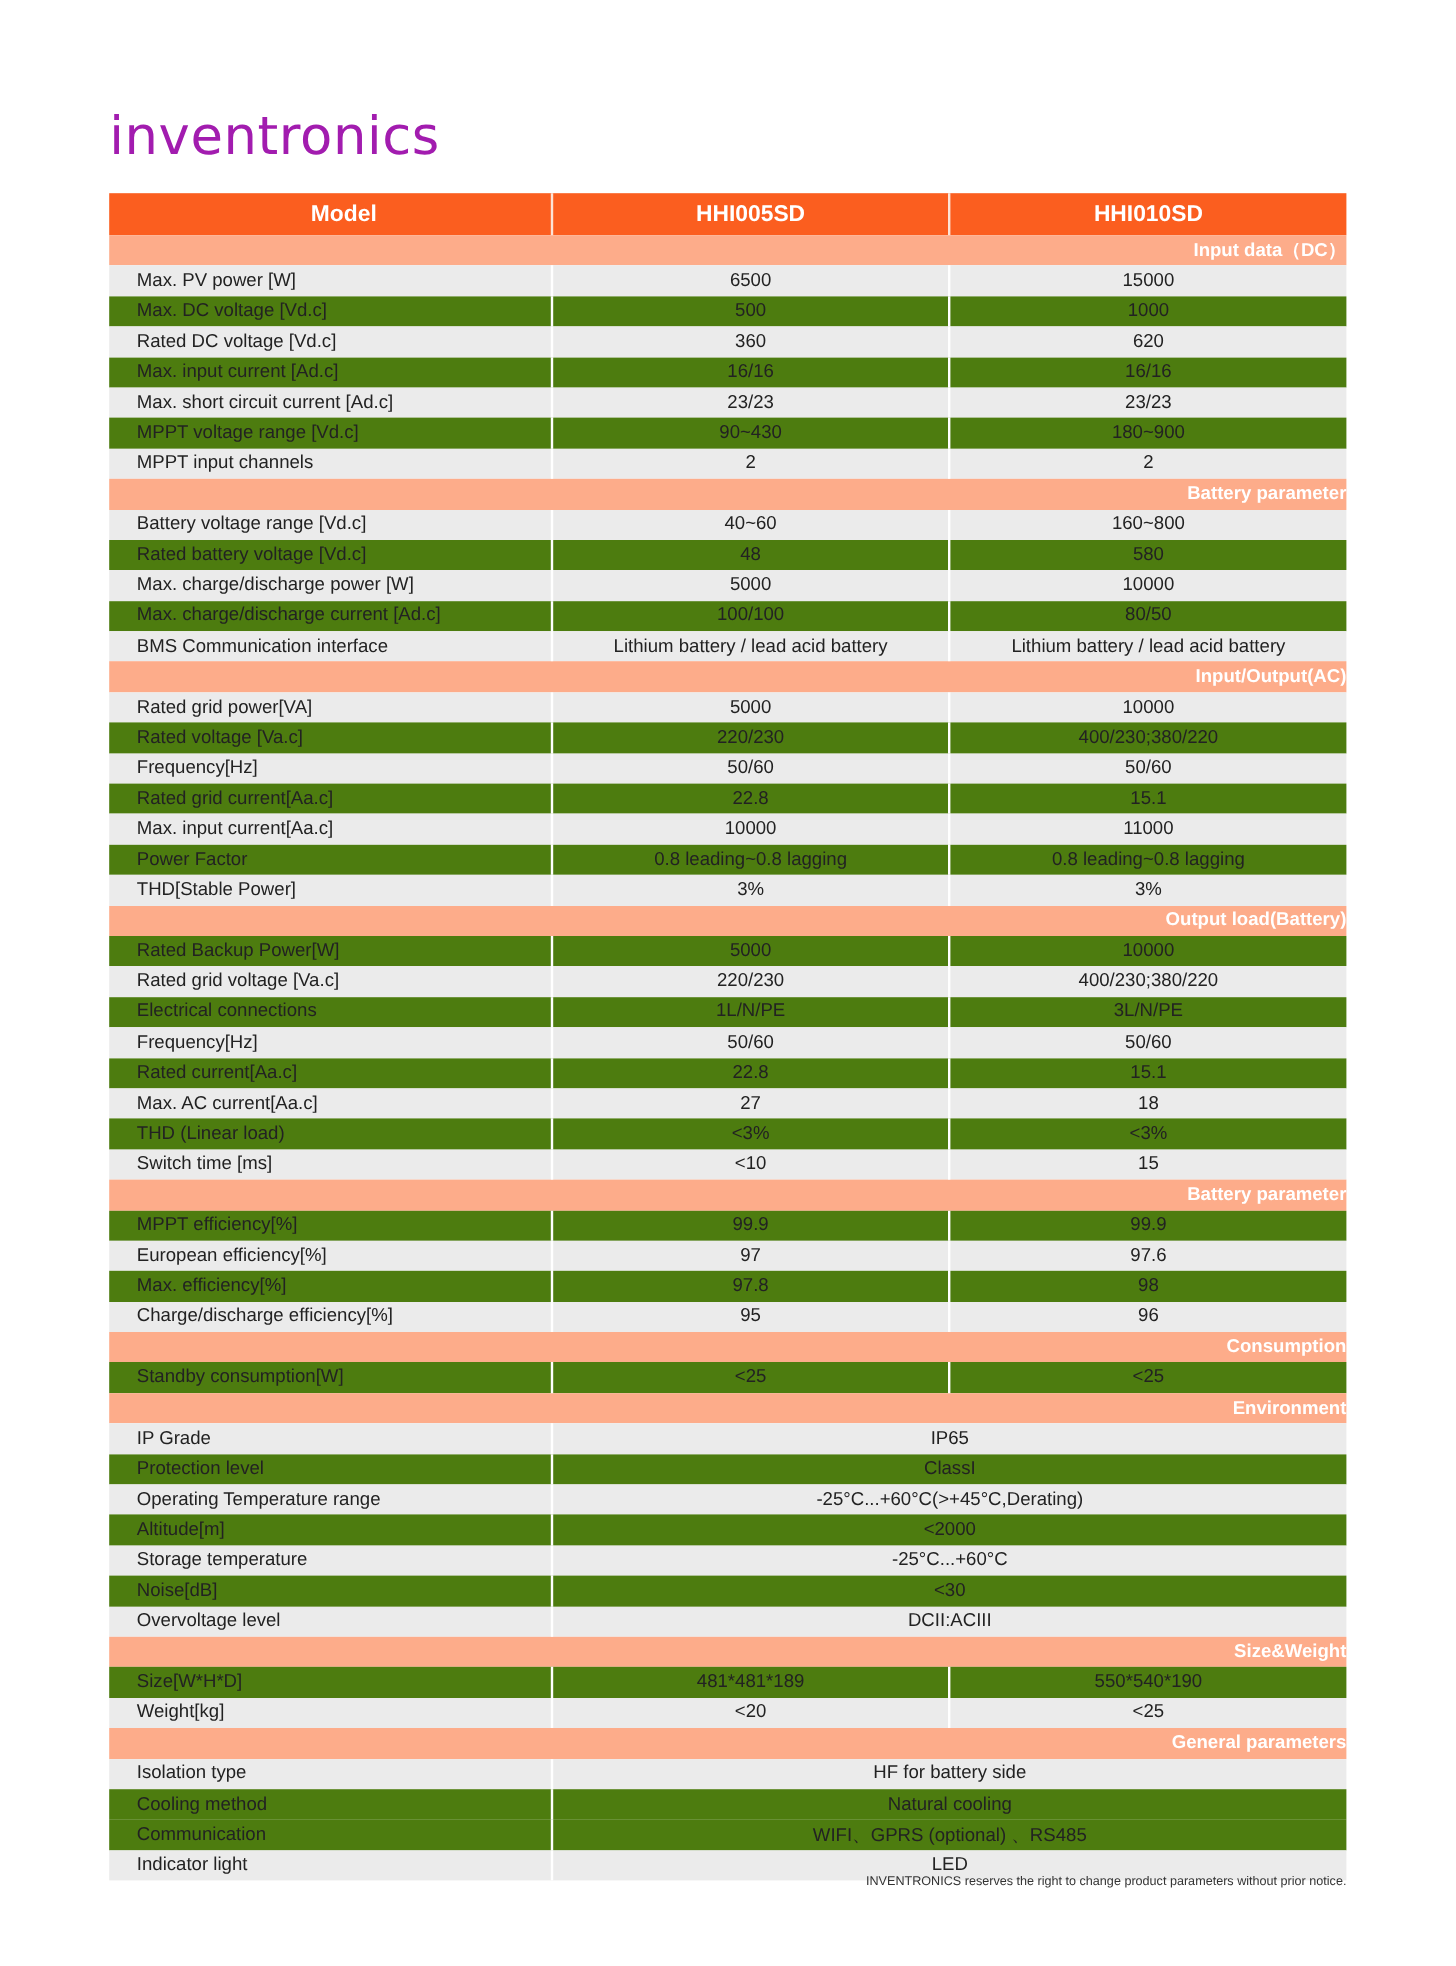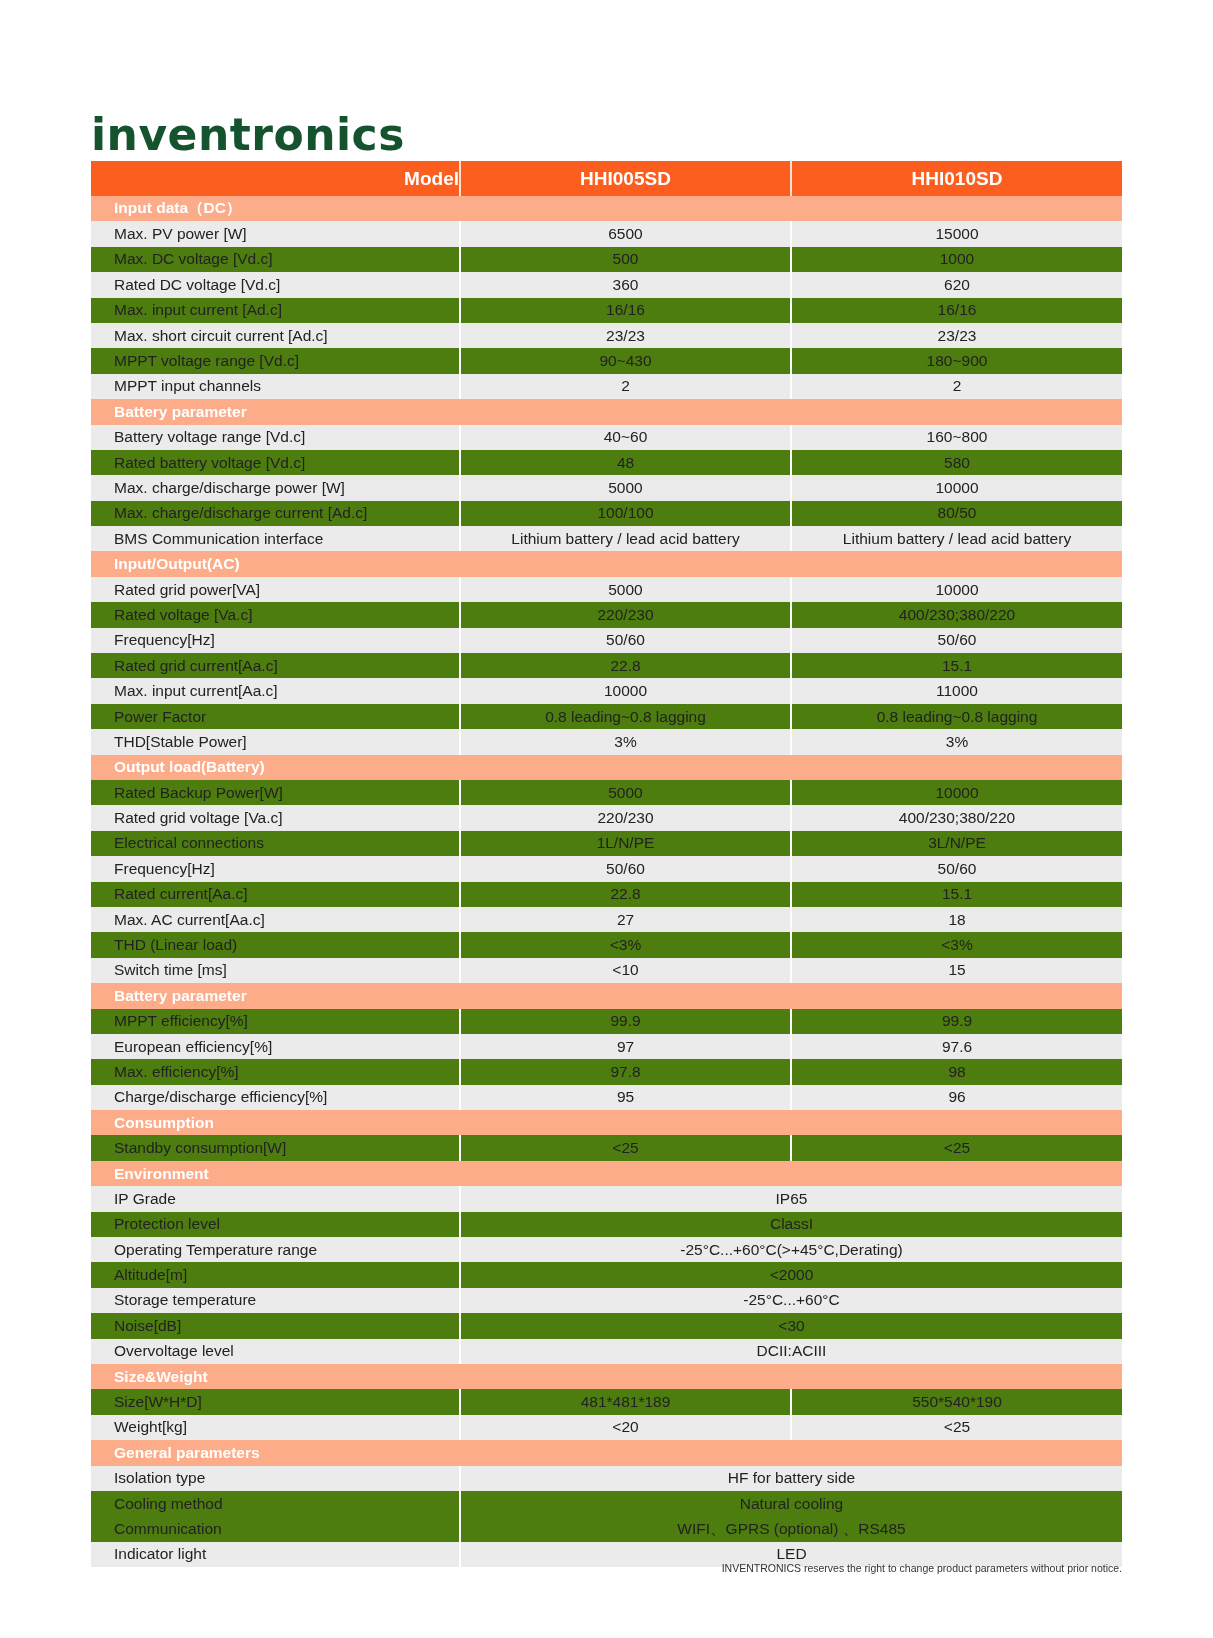--- a/index.html
+++ b/index.html
@@ -1,25 +1,25 @@
 <!DOCTYPE html>
 <html><head>
 <meta charset="utf-8">
 <style>
   html, body { margin: 0; padding: 0; background: #ffffff; }
   body { width: 1213px; height: 1638px; position: relative; font-family: "Liberation Sans", "DejaVu Sans", sans-serif; color: #222; overflow: hidden; }
-  .logo { position: absolute; left: 91px; top: 92px; font-family: "DejaVu Sans", sans-serif; font-size: 44px; font-weight: bold; color: #14532d; letter-spacing: 0.5px; line-height: 44px; margin-top: 21px; }
+  .logo { position: absolute; left: 91px; top: 92px; font-family: "DejaVu Sans", sans-serif; font-size: 44px; font-weight: normal; color: #a21caf; letter-spacing: 0.5px; line-height: 44px; }
   table.spec { position: absolute; left: 91px; top: 161px; width: 1031px; border-collapse: collapse; table-layout: fixed; }
   table.spec col.c1 { width: 369px; }
   table.spec col.c2 { width: 331px; }
   table.spec col.c3 { width: 331px; }
   tr.head td { background: #fb5e1f; color: #fff; font-weight: bold; font-size: 19px; height: 35px; padding: 0; }
-  tr.head td.label { padding-left: 23px; text-align: right; }
+  tr.head td.label { padding-left: 23px; text-align: center; }
   tr.head td.model { text-align: center; border-left: 2px solid #fde3d6; }
-  tr.section td { background: #fdac8a; color: #fff; font-weight: bold; font-size: 15.5px; height: 25.4px; padding: 0 0 0 23px; }
+  tr.section td { background: #fdac8a; color: #fff; font-weight: bold; font-size: 15.5px; height: 25.4px; padding: 0 0 0 23px; text-align: right; }
   tr.row td { height: 25.4px; padding: 0; font-size: 15.5px; color: #222; white-space: nowrap; }
   tr.row td.label { padding-left: 23px; text-align: left; }
   tr.row td.val { text-align: center; }
   tr.row.gray td { background: #ebebeb; }
   tr.row.white td { background: #4d7c0f; }
   tr.row td.val { border-left: 2px solid #ffffff; }
   .footer { position: absolute; right: 91px; top: 1562px; font-size: 10.5px; color: #333; }
 </style>
 </head>
 <body>

